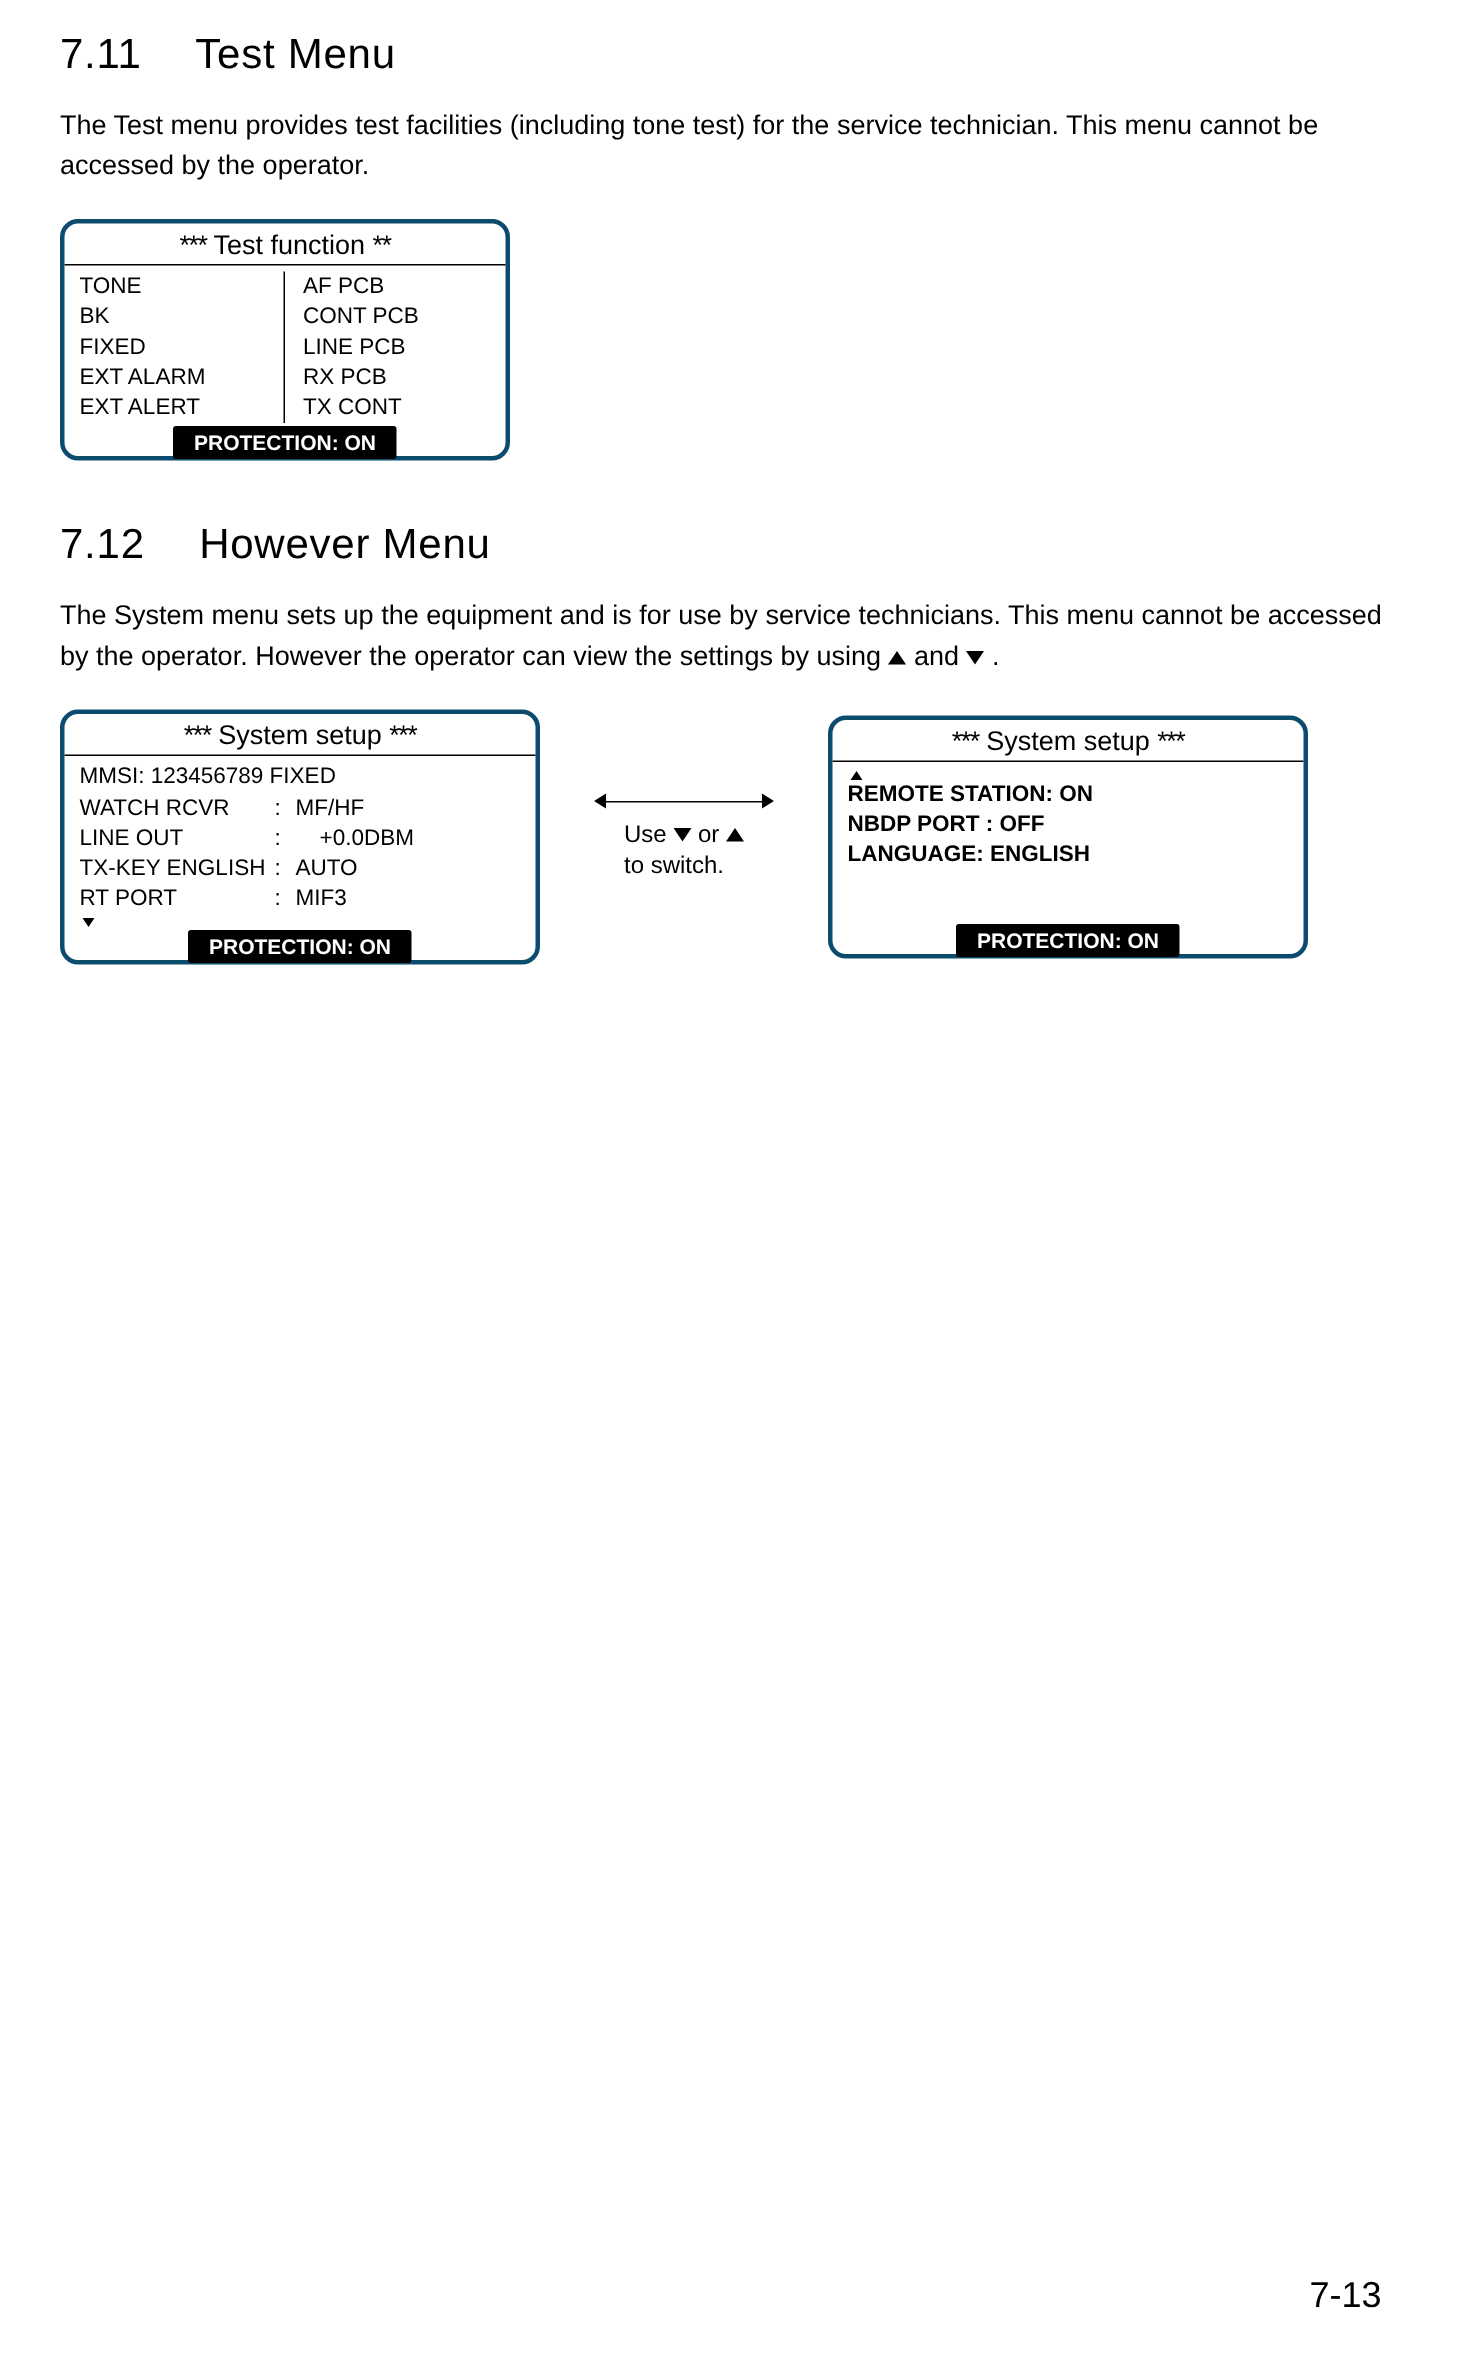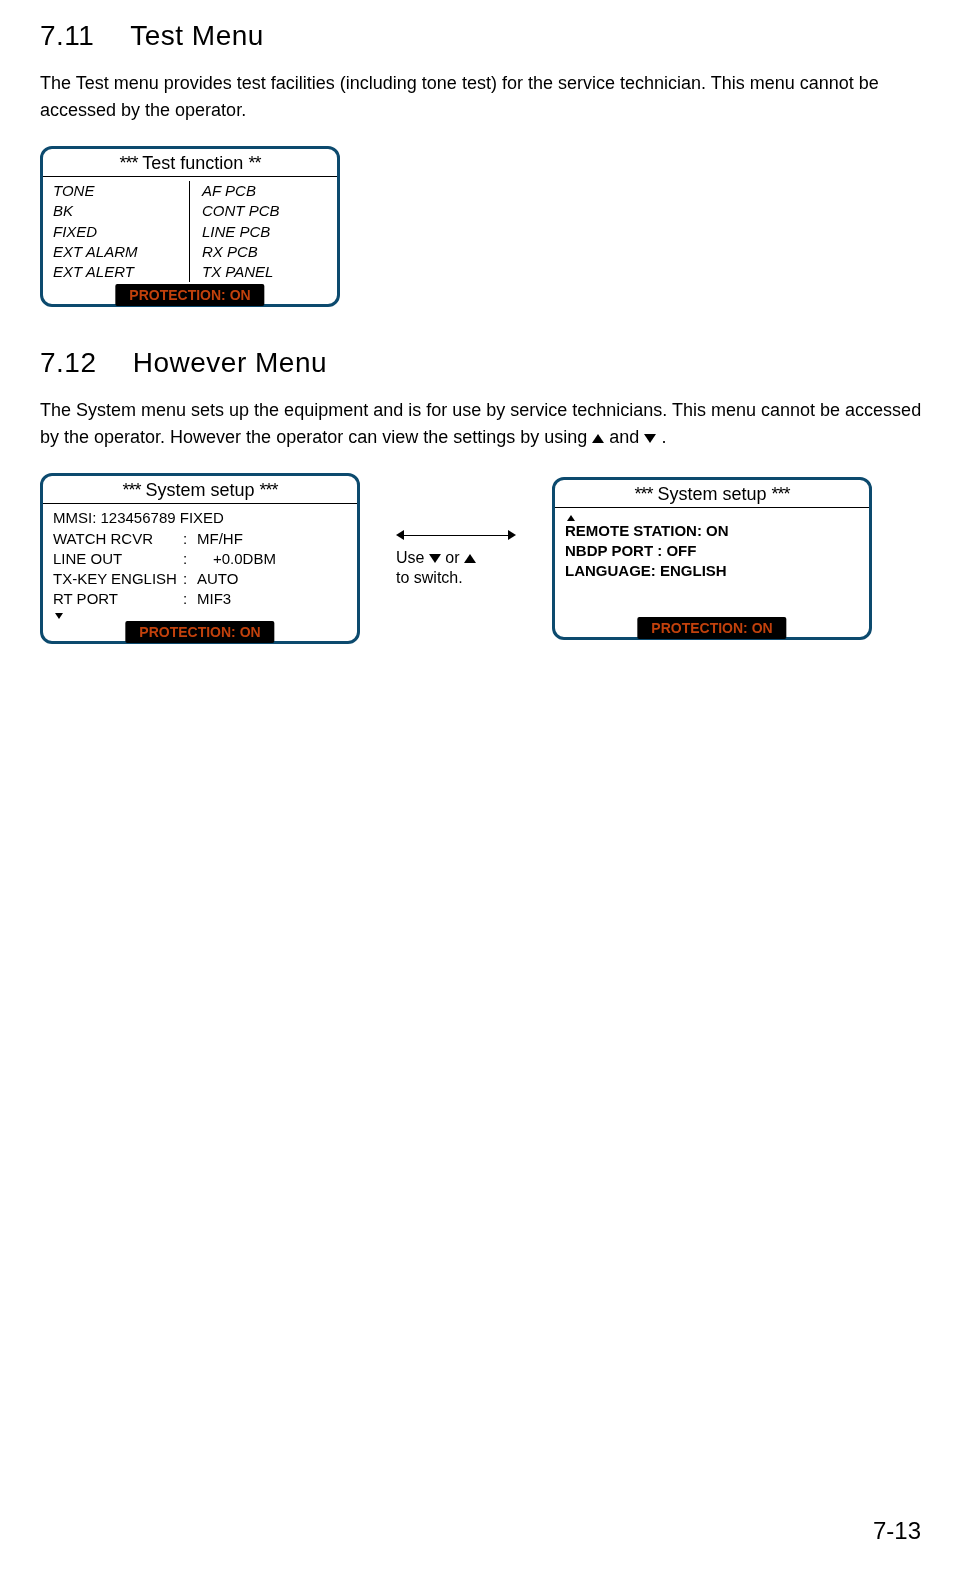--- a/index.html
+++ b/index.html
@@ -48,38 +48,37 @@
       font-family: Arial, sans-serif;
       letter-spacing: -1px;
     }
     .lcd-body {
       padding: 4px 10px 22px 10px;
       font-size: 15px;
       line-height: 1.35;
     }
     .two-col {
       display: flex;
-      font-style: italic;
     }
     .two-col .col1 {
       width: 50%;
       border-right: 1px solid #000;
       padding-right: 8px;
     }
     .two-col .col2 {
       width: 50%;
       padding-left: 12px;
     }
     .protection-badge {
       position: absolute;
       bottom: -2px;
       left: 50%;
       transform: translateX(-50%);
       background: #000;
-      color: #c2410c;
+      color: #ffffff;
       font-size: 14px;
       font-weight: bold;
       padding: 3px 14px;
       white-space: nowrap;
       border-radius: 2px;
     }
     .test-panel {
       width: 300px;
       margin-bottom: 40px;
     }
@@ -88,20 +87,21 @@
       align-items: center;
       gap: 36px;
       margin-bottom: 20px;
     }
     .system-panel {
       width: 320px;
     }
     .switch-box {
       display: flex;
       flex-direction: column;
+      align-items: center;
       gap: 6px;
     }
     .switch-arrow-line {
       position: relative;
       width: 120px;
       height: 14px;
     }
     .arrow-line {
       position: absolute;
       top: 50%;
@@ -214,21 +214,21 @@
         <div>BK</div>
         <div>FIXED</div>
         <div>EXT ALARM</div>
         <div>EXT ALERT</div>
       </div>
       <div class="col2">
         <div>AF PCB</div>
         <div>CONT PCB</div>
         <div>LINE PCB</div>
         <div>RX PCB</div>
-        <div>TX PANEL</div>
+        <div>TX CONT</div>
       </div>
     </div>
     <div class="protection-badge">PROTECTION: ON</div>
   </div>
 </div>
 
 <div class="section-block">
   <h2 class="section-heading">
     <span class="section-num">7.12</span>
     <span>However Menu</span>

